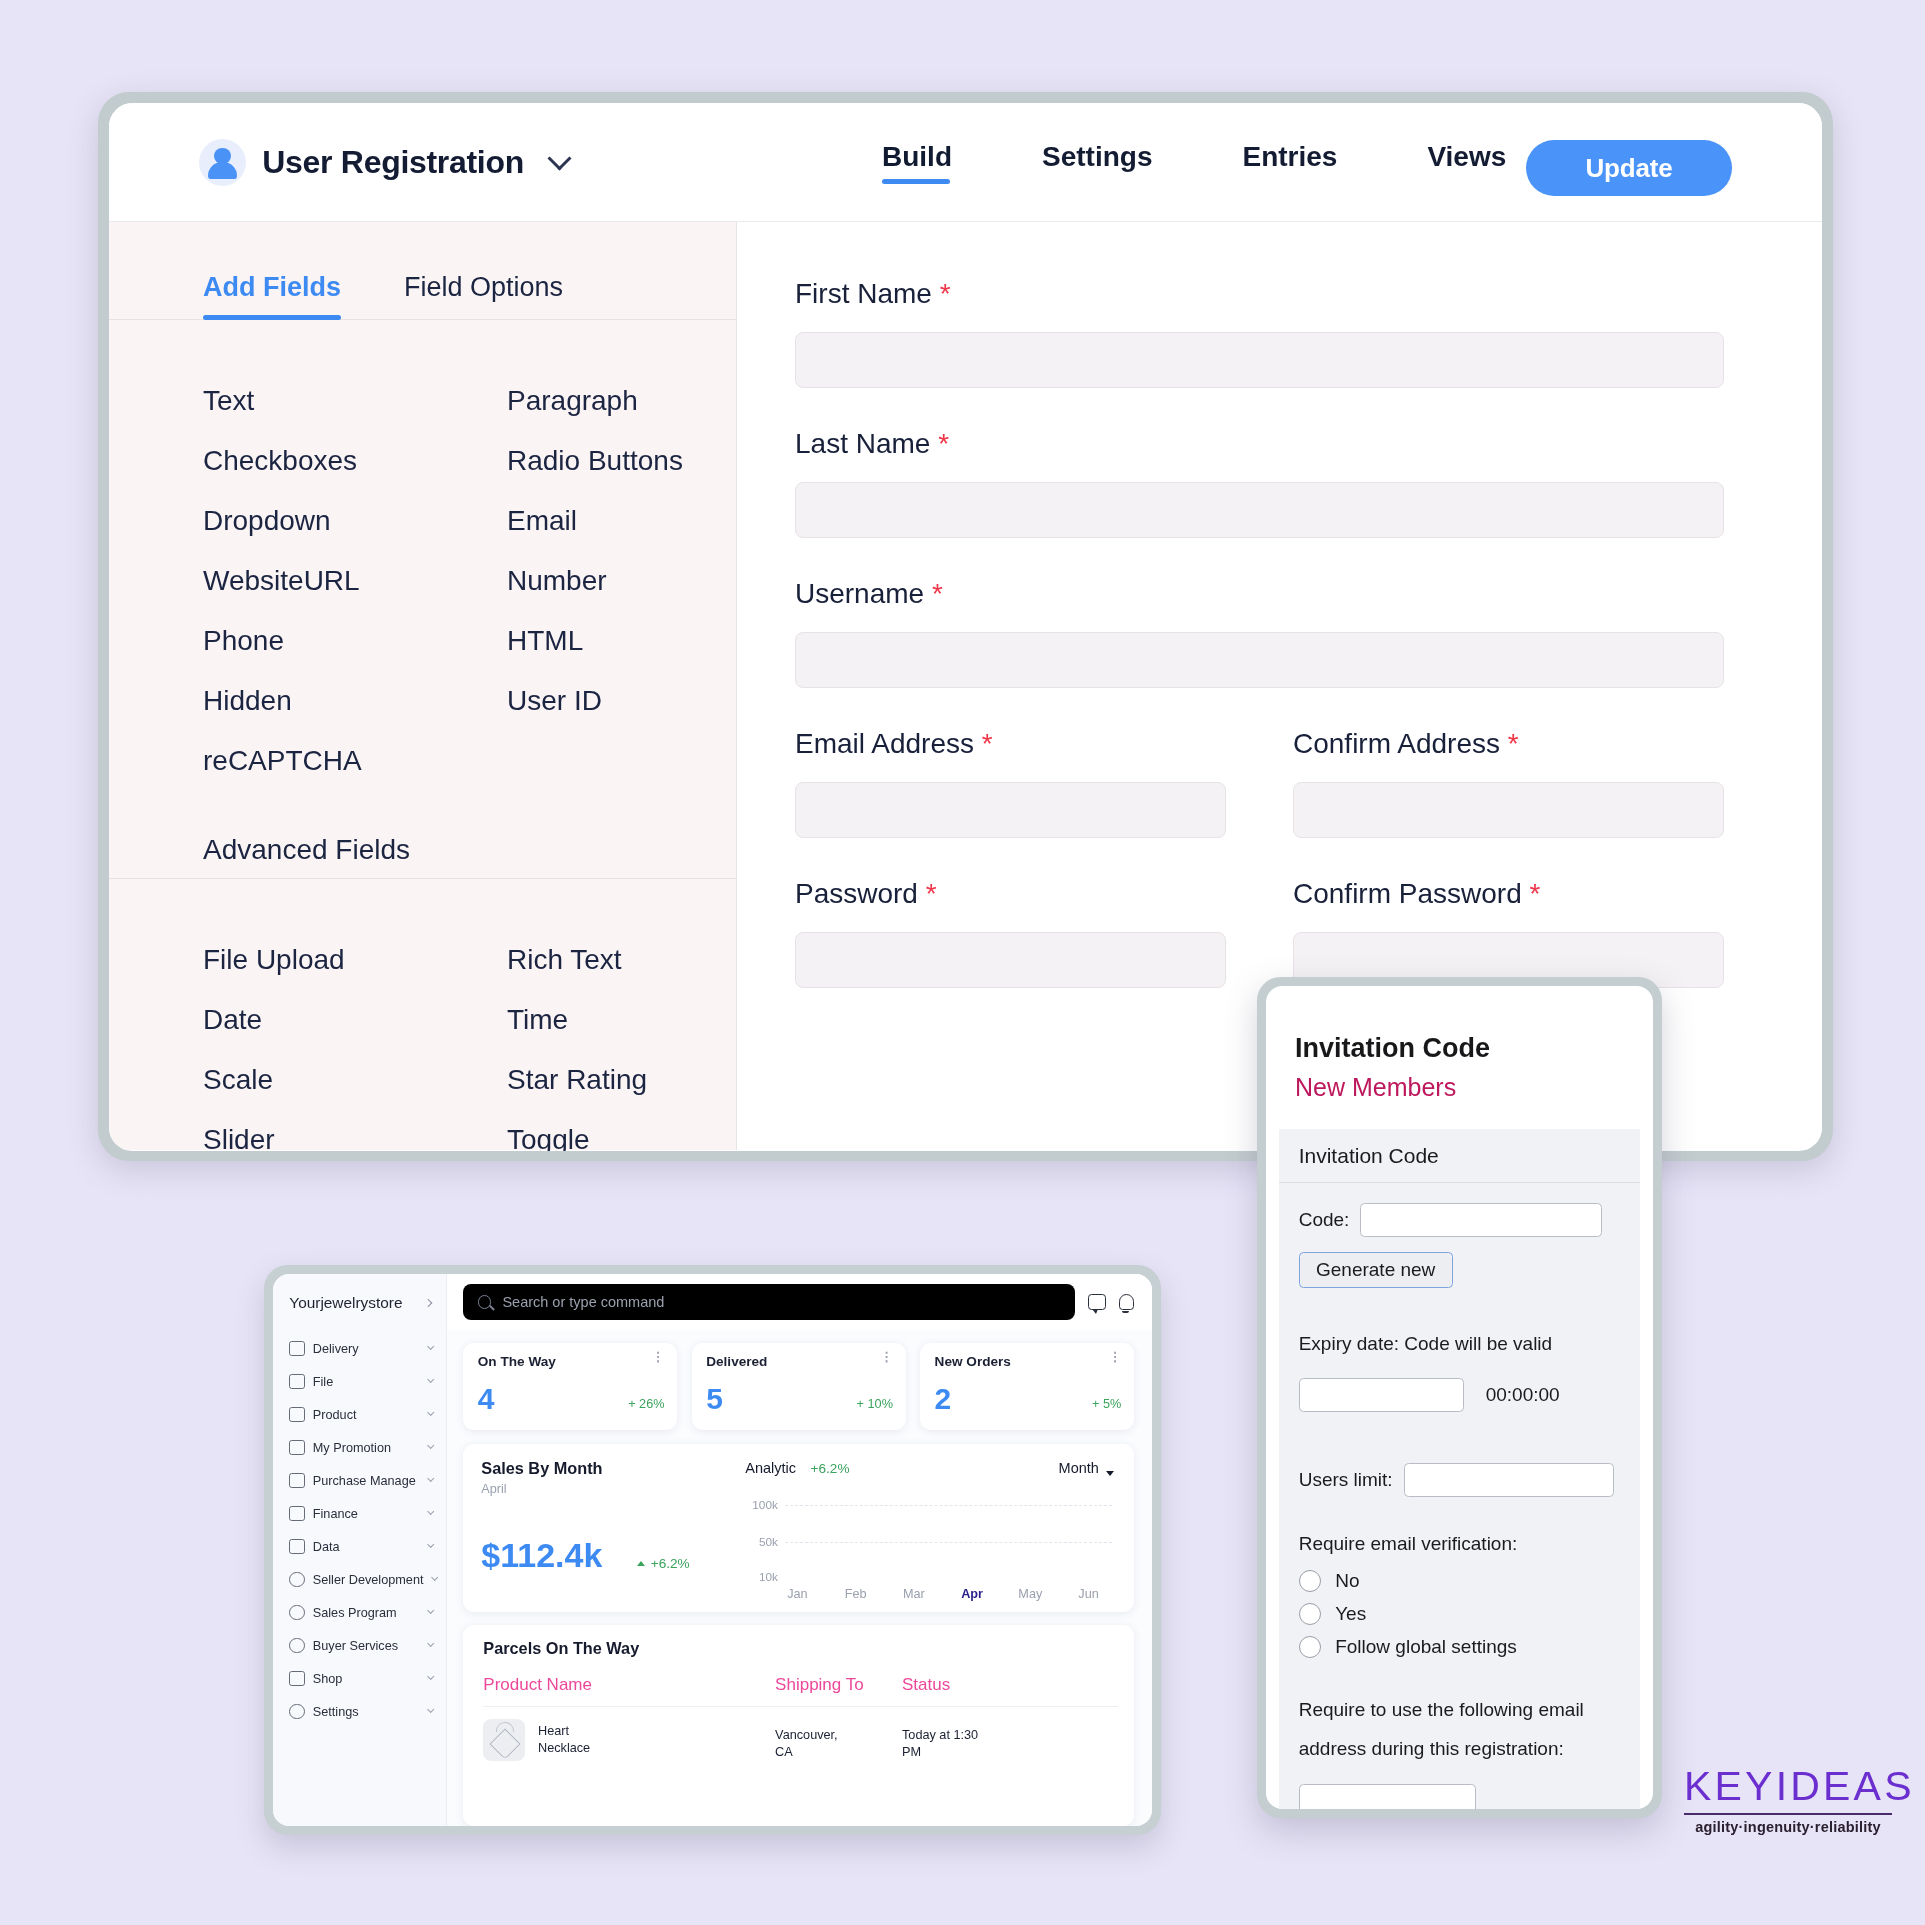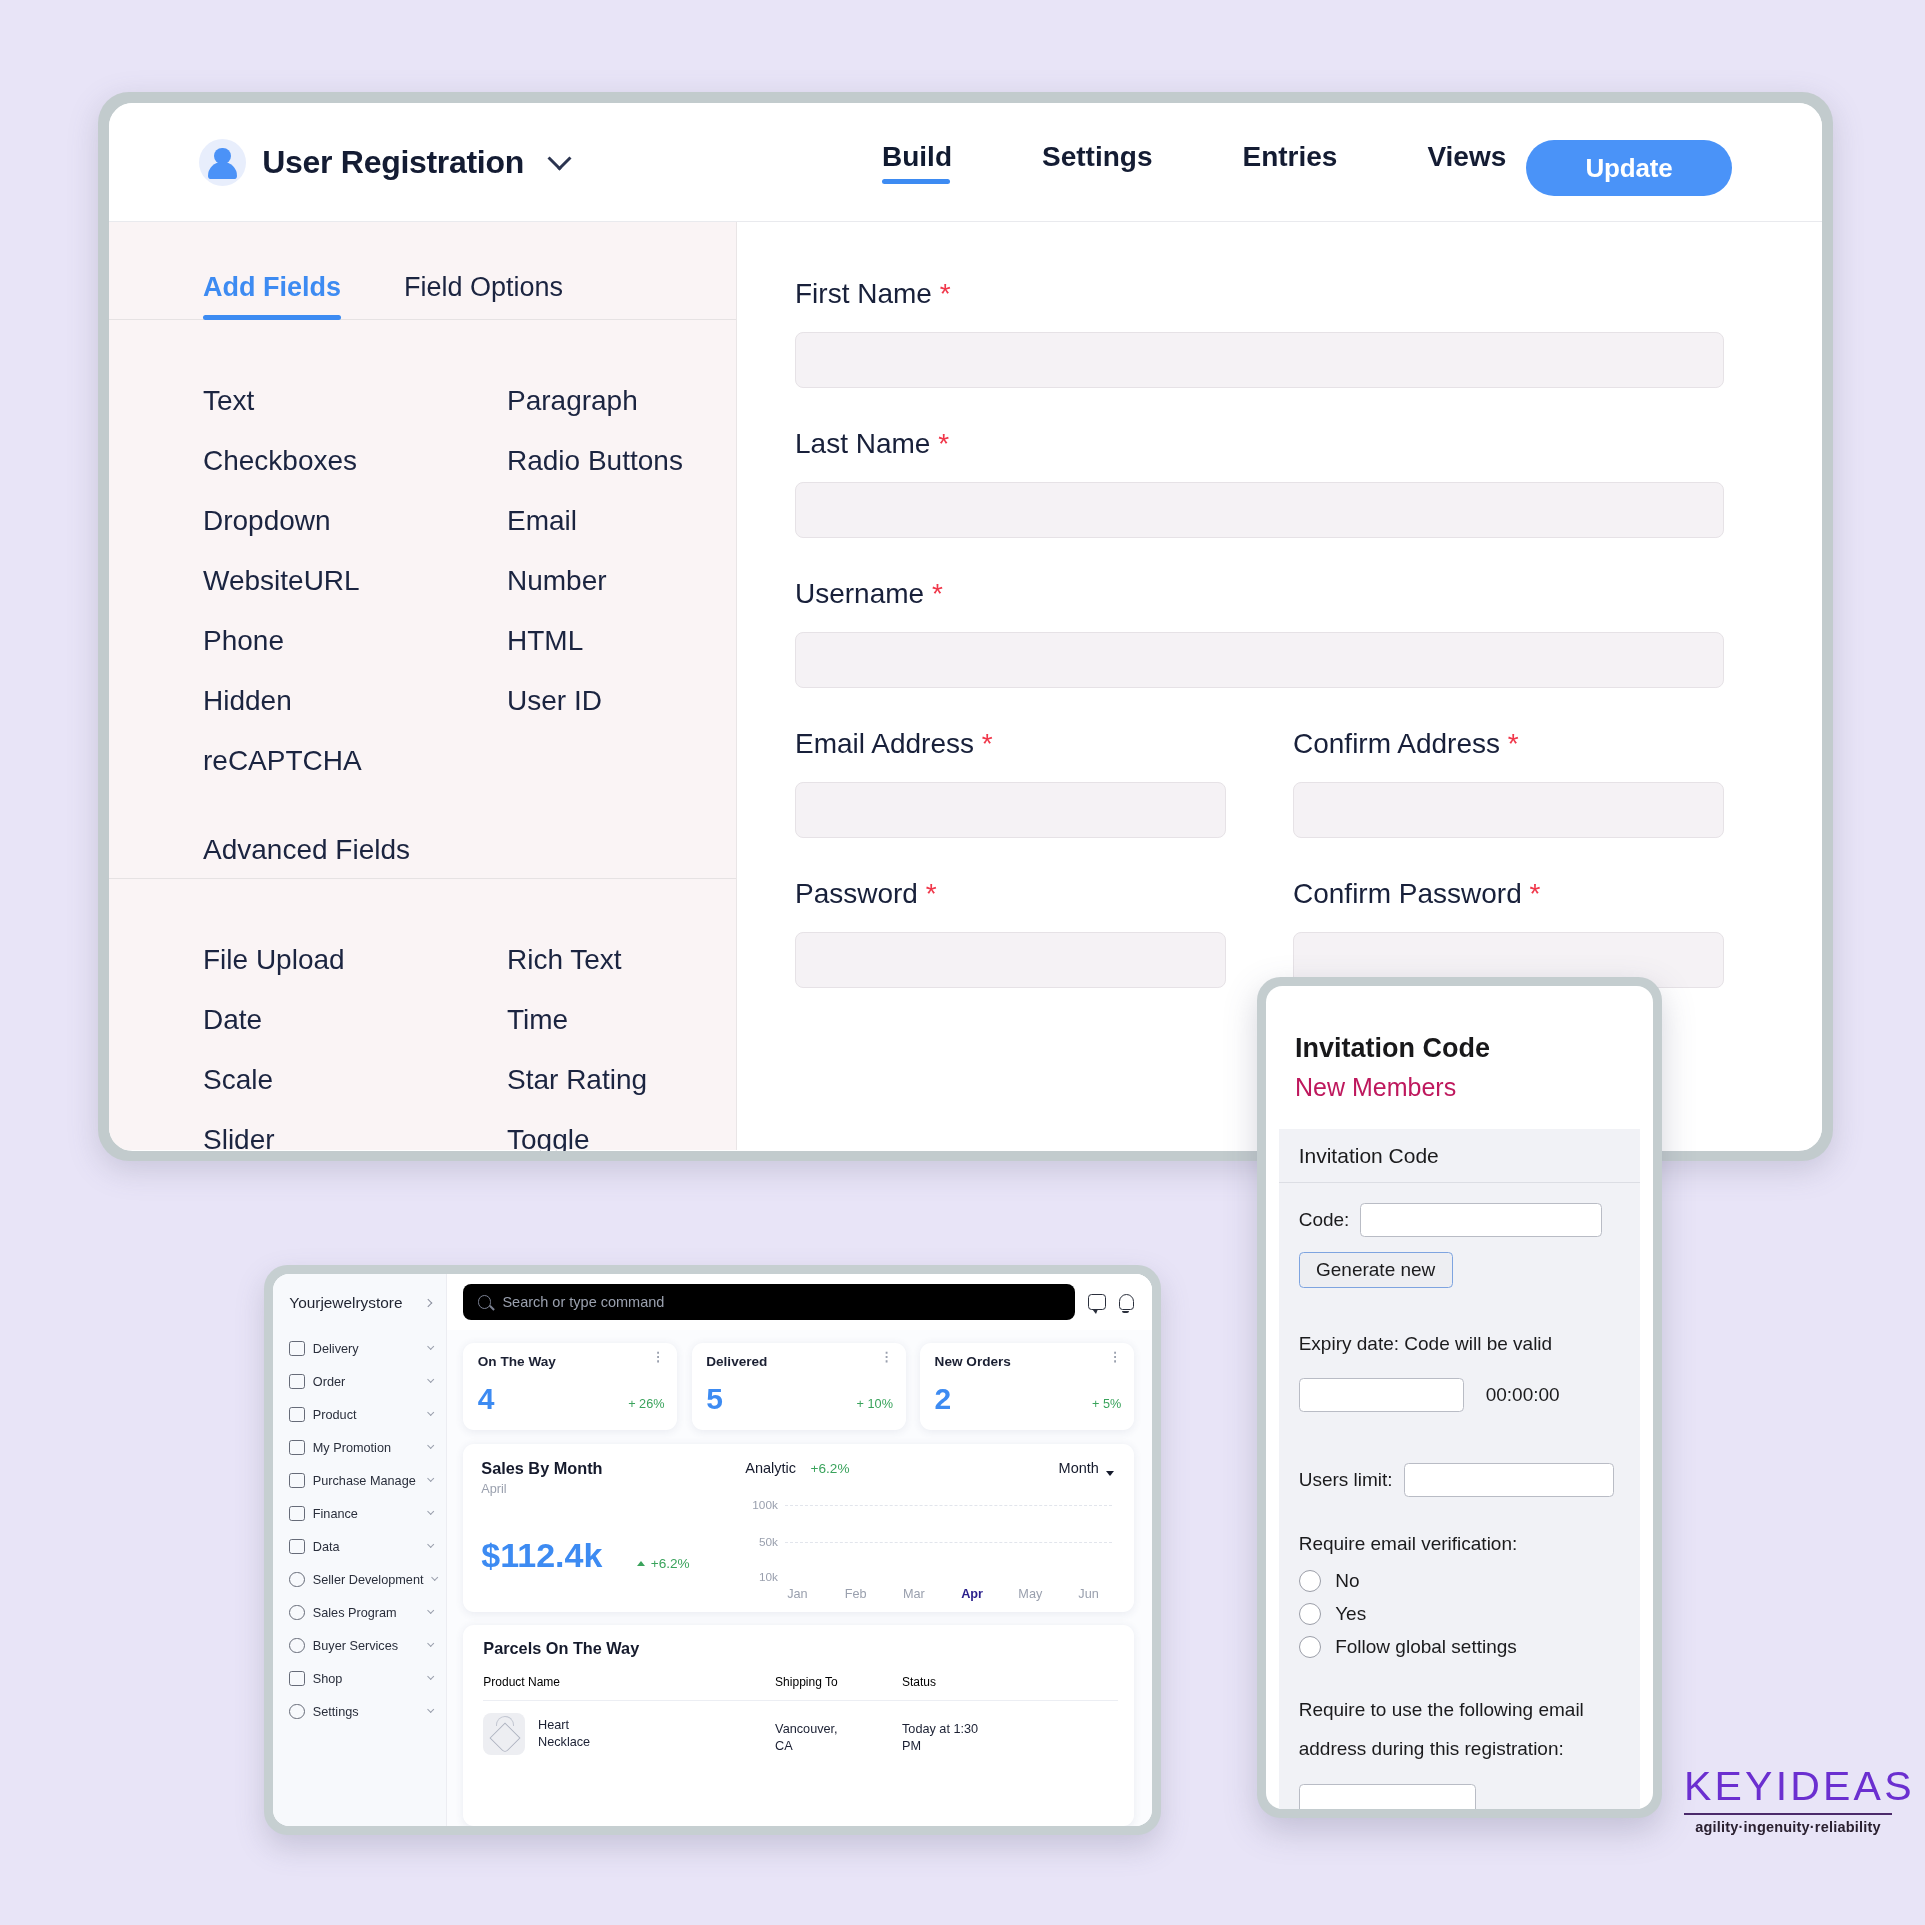--- a/index.html
+++ b/index.html
@@ -438,21 +438,21 @@
   .parcel-card {
     margin: 12.7px 18px 0 16.3px;
     background: #fff; border-radius: 11px;
     box-shadow: 0 1.8px 9px rgba(60,70,110,0.09);
     padding: 14.5px 16.3px 0 20px;
     flex: 1;
   }
   .parcel-title { font-size: 16.3px; font-weight: 700; color: #151a2c; }
   .parcel-head {
     display: flex; margin-top: 16.3px;
-    font-size: 12px; color: #000000;
+    font-size: 17px; color: #ec4899;
     padding-bottom: 11px; border-bottom: 0.9px solid #eceef3;
   }
   .pc1 { width: 46%; } .pc2 { width: 20%; } .pc3 { width: 34%; }
   .parcel-row { display: flex; align-items: flex-end; margin-top: 12.7px; }
   .prod-cell { width: 46%; display: flex; align-items: center; gap: 12.7px; }
   .prod-thumb {
     width: 42px; height: 42px; border-radius: 8.1px;
     background: #edeef2; position: relative; flex: none;
     overflow: hidden;
   }
@@ -628,21 +628,21 @@
         <span class="chev-right"></span>
       </div>
 
       <div class="nav-item">
         <span class="nav-ico"></span>
         <span class="nav-txt">Delivery</span>
         <span class="nav-chev"></span>
       </div>
       <div class="nav-item">
         <span class="nav-ico"></span>
-        <span class="nav-txt">Order</span>
+        <span class="nav-txt">File</span>
         <span class="nav-chev"></span>
       </div>
       <div class="nav-item">
         <span class="nav-ico"></span>
         <span class="nav-txt">Product</span>
         <span class="nav-chev"></span>
       </div>
       <div class="nav-item">
         <span class="nav-ico"></span>
         <span class="nav-txt">My Promotion</span>

